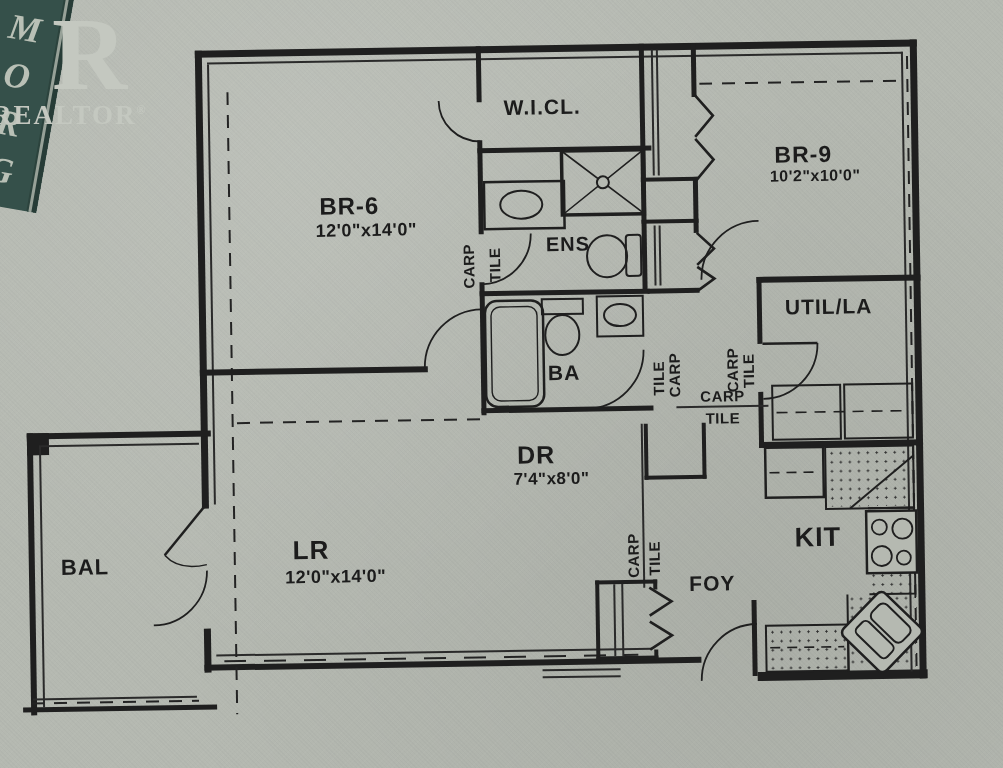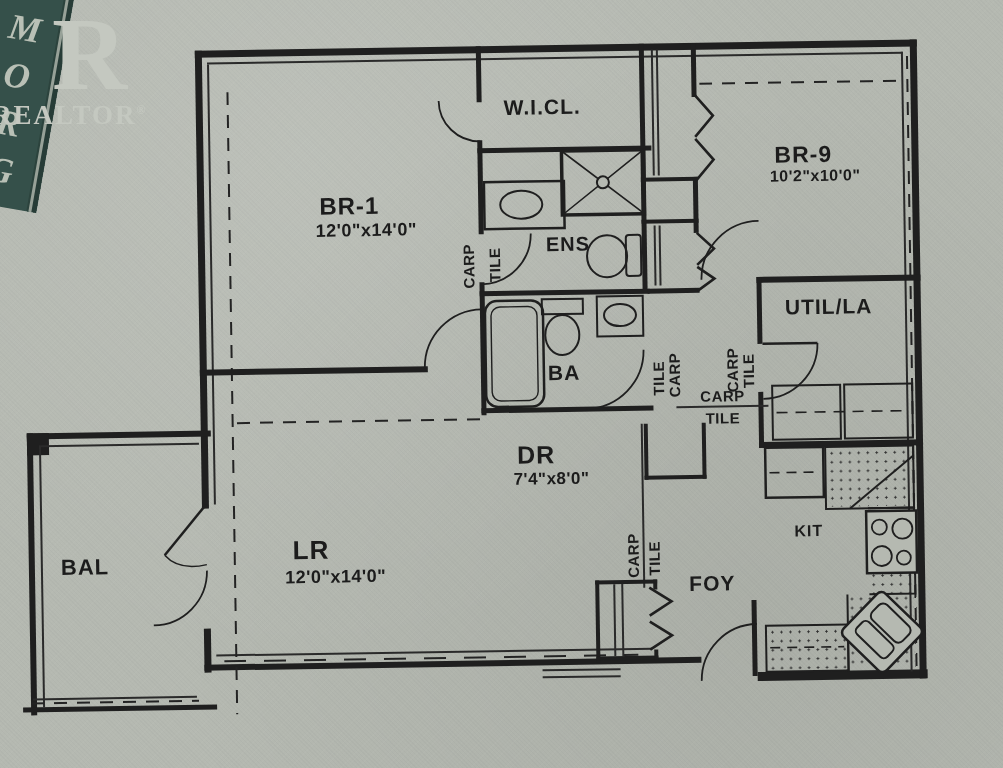--- a/index.html
+++ b/index.html
@@ -233,33 +233,33 @@
       </g>
 
       <g transform="translate(878,638) rotate(45)">
         <rect x="-30" y="-30" width="60" height="60" rx="6" fill="#b5b9b1" stroke-width="2.5"></rect>
         <rect x="-21" y="-23" width="42" height="21" rx="6" stroke-width="2"></rect>
         <rect x="-21" y="2" width="42" height="17" rx="5" stroke-width="2"></rect>
       </g>
     </svg>
 
     <div class="rlbl" style="left:508px;top:96px;font-size:21px;">W.I.CL.</div>
-    <div class="rlbl" style="left:322px;top:190px;font-size:24px;">BR-1</div>
+    <div class="rlbl" style="left:322px;top:190px;font-size:24px;">BR-6</div>
     <div class="dims" style="left:318px;top:218px;font-size:18px;">12'0"x14'0"</div>
     <div class="rlbl" style="left:778px;top:146px;font-size:23px;">BR-9</div>
     <div class="dims" style="left:773px;top:172px;font-size:16px;">10'2"x10'0"</div>
     <div class="rlbl" style="left:548px;top:234px;font-size:20px;">ENS</div>
     <div class="rlbl" style="left:548px;top:362px;font-size:21px;">BA</div>
     <div class="rlbl" style="left:786px;top:300px;font-size:21px;">UTIL/LA</div>
     <div class="rlbl" style="left:516px;top:441px;font-size:25px;">DR</div>
     <div class="dims" style="left:512px;top:470px;font-size:17px;">7'4"x8'0"</div>
     <div class="rlbl" style="left:290px;top:532px;font-size:26px;">LR</div>
     <div class="dims" style="left:282px;top:564px;font-size:18px;">12'0"x14'0"</div>
     <div class="rlbl" style="left:58px;top:548px;font-size:22px;">BAL</div>
-    <div class="rlbl" style="left:792px;top:527px;font-size:16px;">KIT</div>
+    <div class="rlbl" style="left:792px;top:527px;font-size:27px;">KIT</div>
     <div class="rlbl" style="left:686px;top:575px;font-size:21px;">FOY</div>
 
     <div class="ft vt" style="left:462px;top:288px;">CARP</div>
     <div class="ft vt" style="left:488px;top:282px;">TILE</div>
 
     <div class="ft vt" style="left:650px;top:398px;">TILE</div>
     <div class="ft vt" style="left:666px;top:400px;">CARP</div>
 
     <div class="ft vt" style="left:724px;top:396px;">CARP</div>
     <div class="ft vt" style="left:740px;top:392px;">TILE</div>

